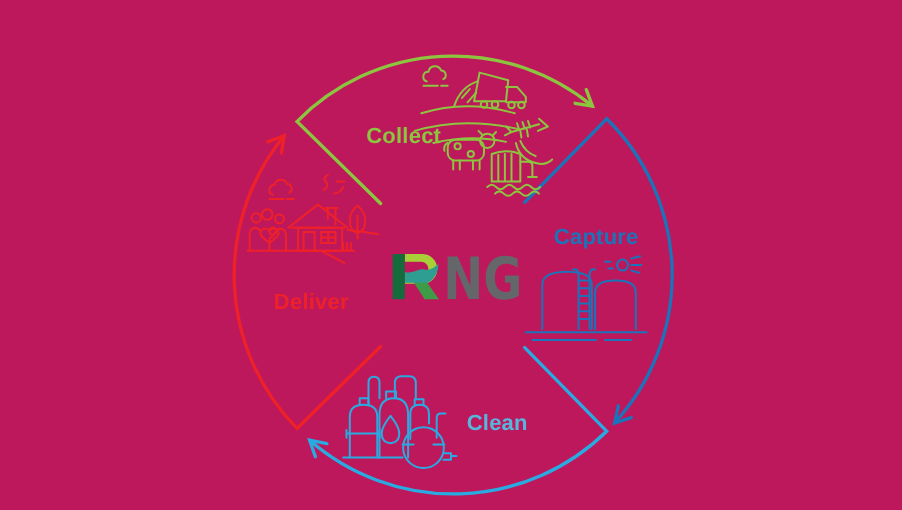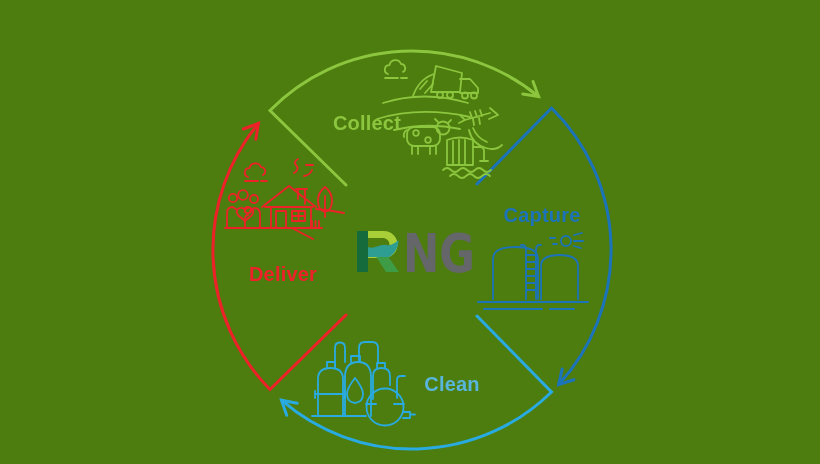--- a/index.html
+++ b/index.html
@@ -1,16 +1,16 @@
 <!DOCTYPE html>
 <html><head>
 <meta charset="utf-8">
 <style>
   html,body{margin:0;padding:0;background:#ffffff;}
-  .canvas{position:relative;width:820px;height:464px;background:#4d7c0f;overflow:hidden;
+  .canvas{position:relative;width:820px;height:464px;background:#be185d;overflow:hidden;
           font-family:"Liberation Sans",sans-serif;}
   svg{position:absolute;left:0;top:0;}
   .arc path{fill:none;stroke-width:3;stroke-linecap:round;stroke-linejoin:miter;}
   .art{fill:none;stroke-width:1.8;stroke-linecap:round;stroke-linejoin:round;}
   .art circle,.art rect,.art ellipse,.art path{fill:none;}
   .stage-label{font-family:"Liberation Sans",sans-serif;font-weight:bold;font-size:20px;
                text-anchor:middle;letter-spacing:0.2px;}
   .logo-ng{font-family:"DejaVu Sans",sans-serif;font-weight:bold;font-size:53px;}
 </style>
 </head>

